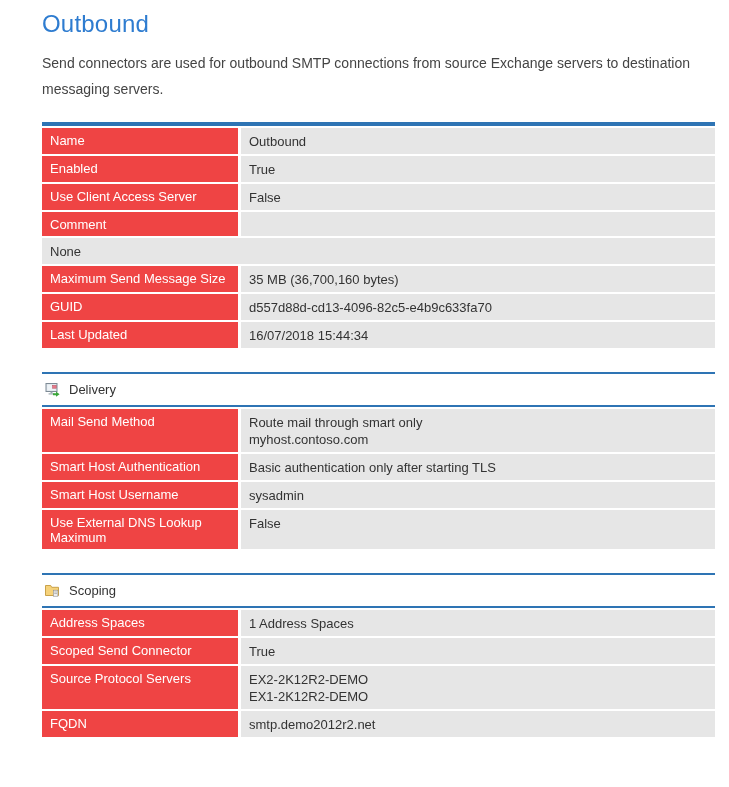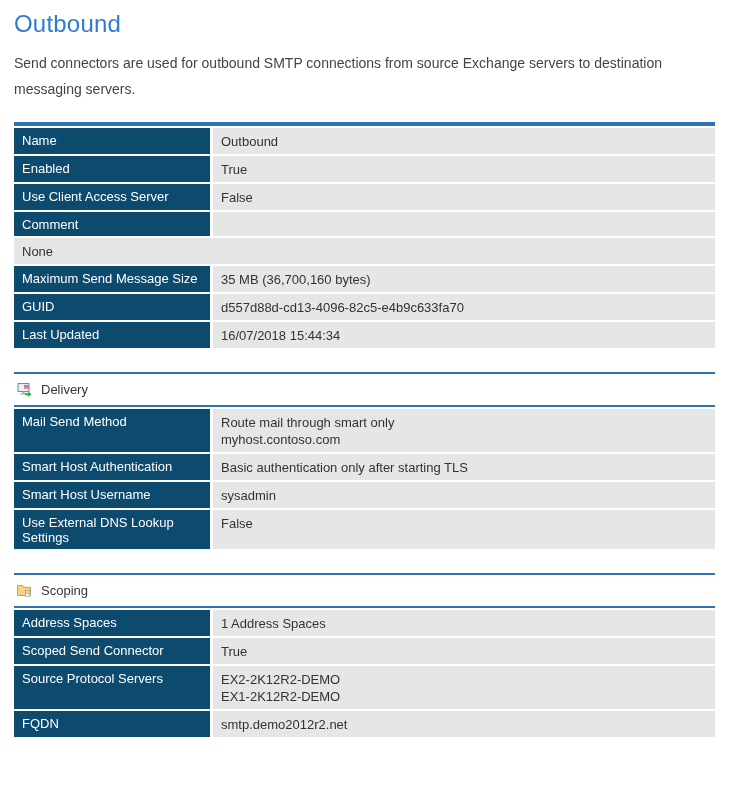--- a/index.html
+++ b/index.html
@@ -2,21 +2,21 @@
 <html><head>
 <meta charset="utf-8">
 <style>
   html, body { margin: 0; padding: 0; background: #ffffff; }
   body {
     width: 729px;
     font-family: "Liberation Sans", "DejaVu Sans", sans-serif;
     color: #333333;
     -webkit-font-smoothing: antialiased;
   }
-  .page { padding: 4px 14px 18px 14px; }
+  .page { padding: 4px 14px 18px 14px; margin-left: 28px; }
 
   h1.page-title {
     font-size: 24px;
     font-weight: 300;
     color: #2e7cd0;
     margin: 6px 0 12px 0;
     letter-spacing: 0.2px;
   }
   p.page-desc {
     font-size: 14px;
@@ -49,21 +49,21 @@
   .kv-table { border-top: 2px solid #2e74b4; }
   .kv-row {
     display: flex;
     column-gap: 3px;
     margin-top: 2px;
   }
   .kv-label {
     box-sizing: border-box;
     width: 196px;
     flex: 0 0 196px;
-    background: #0c4a6e;
+    background: #ef4444;
     color: #ffffff;
     font-size: 13px;
     padding: 5px 8px 4px 8px;
     min-height: 23px;
   }
   .kv-value {
     box-sizing: border-box;
     flex: 1;
     background: #e6e6e6;
     color: #333333;
@@ -140,21 +140,21 @@
       </div>
       <div class="kv-row">
         <div class="kv-label">Smart Host Authentication</div>
         <div class="kv-value">Basic authentication only after starting TLS</div>
       </div>
       <div class="kv-row">
         <div class="kv-label">Smart Host Username</div>
         <div class="kv-value">sysadmin</div>
       </div>
       <div class="kv-row">
-        <div class="kv-label">Use External DNS Lookup Settings</div>
+        <div class="kv-label">Use External DNS Lookup Maximum</div>
         <div class="kv-value">False</div>
       </div>
     </div>
   </section>
 
   <section class="section">
     <div class="section-header">
       <span class="icon">
         <svg viewBox="0 0 16 16">
           <path d="M1.5 3.5 h5.2 l1 1.8 h6.8 v8.2 h-13 z" fill="#f6d27a" stroke="#c9a24a"></path>

